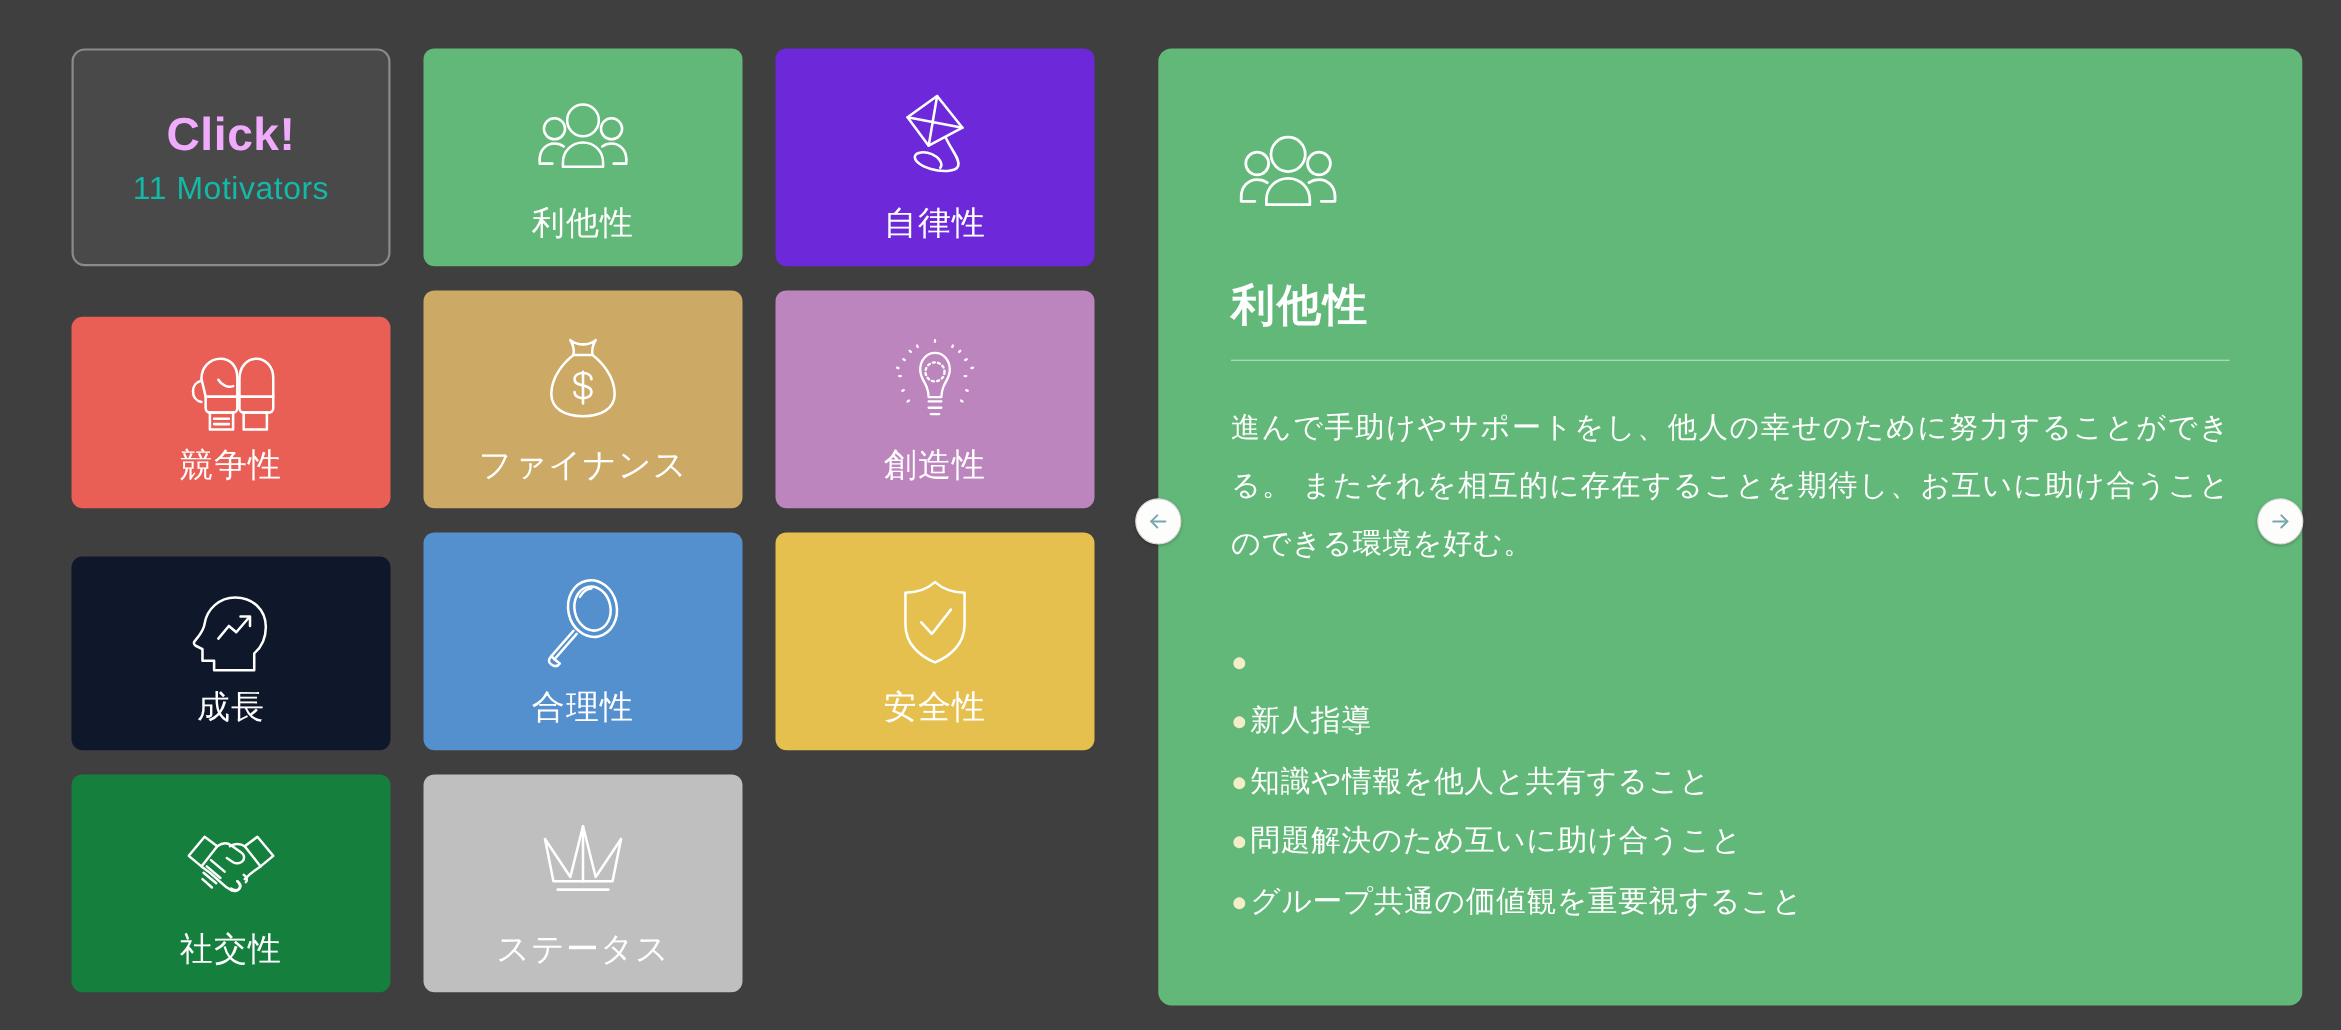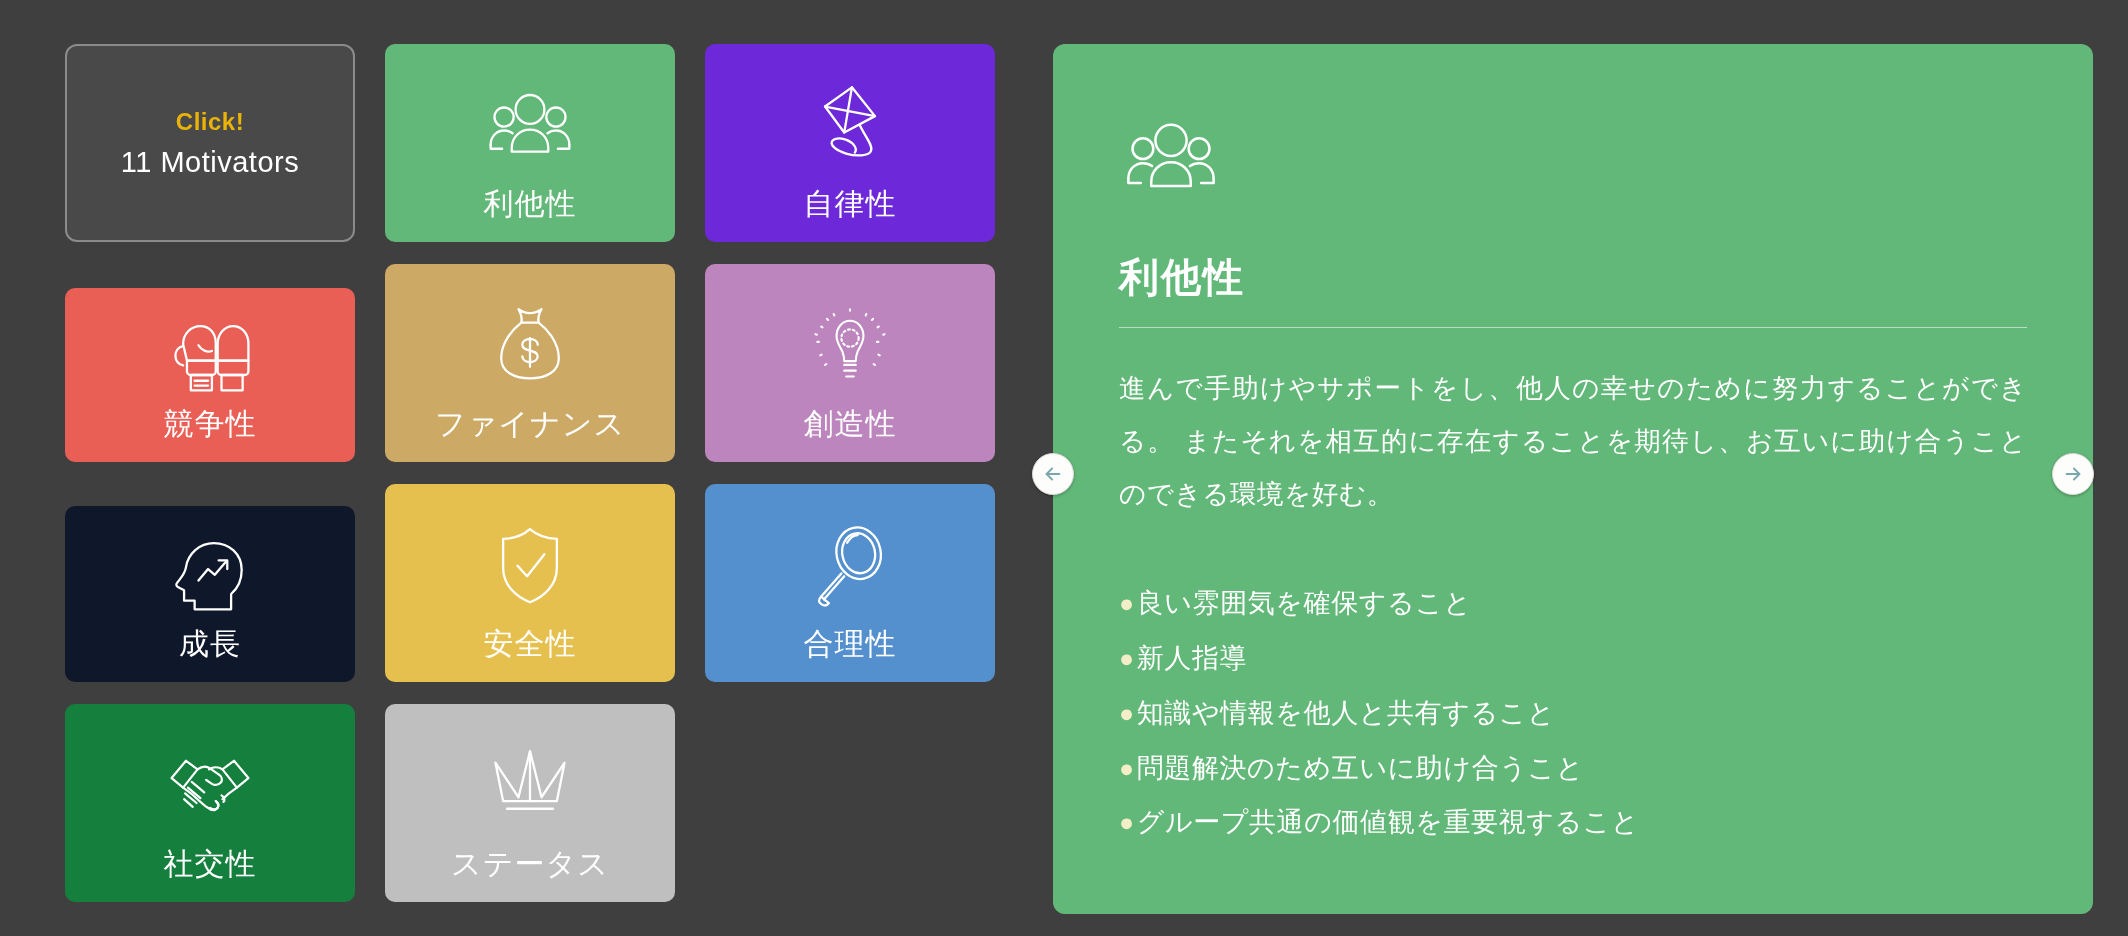--- a/index.html
+++ b/index.html
@@ -62,28 +62,28 @@
     border: 2px solid #8c8a8a;
     background: #4a4949;
     border-radius: 12px;
     display: flex;
     flex-direction: column;
     align-items: center;
     justify-content: center;
     cursor: pointer;
   }
   .click-card .click-title {
-    color: #eab308;
-    font-size: 24px;
+    color: #f0abfc;
+    font-size: 42px;
     font-weight: bold;
     letter-spacing: 0.5px;
     margin-bottom: 10px;
   }
   .click-card .click-sub {
-    color: #ffffff;
+    color: #14b8a6;
     font-size: 29px;
     font-weight: 300;
     letter-spacing: 0.5px;
   }
 
   
   #detail {
     position: absolute;
     left: 1053px; top: 44px;
     width: 1040px; height: 870px;
@@ -234,42 +234,42 @@
       <span class="tile-icon">
         <svg viewBox="0 0 100 100" fill="none" stroke="#fff" stroke-width="2.4" stroke-linecap="round" stroke-linejoin="round">
           <path d="M72 84V68c7-6 11-15 11-25 0-17-13-28-29-28-15 0-27 11-29 25-1 7-6 12-9 16-2 2-1 4 1 5l6 3v11h11v9z"></path>
           <path d="M38 54 L48 42 L55 48 L67 34"></path>
           <path d="M59 33h9v9"></path>
         </svg>
       </span>
       <span class="tile-label">成長</span>
     </div>
 
-    <div class="tile" style="background: rgb(230, 192, 79);">
-      <span class="tile-icon">
-        <svg viewBox="0 0 100 100" fill="none" stroke="#fff" stroke-width="2.4" stroke-linecap="round" stroke-linejoin="round">
-          <path d="M50 12c-8 7-18 10-28 10v30c0 18 13 30 28 36 15-6 28-18 28-36V22c-10 0-20-3-28-10z"></path>
-          <path d="M37 50 L47 61 L65 38"></path>
-        </svg>
-      </span>
-      <span class="tile-label">安全性</span>
-    </div>
-
     <div class="tile" style="background: rgb(85, 144, 206);">
       <span class="tile-icon">
         <svg viewBox="0 0 100 100" fill="none" stroke="#fff" stroke-width="2.4" stroke-linecap="round" stroke-linejoin="round">
           <ellipse cx="59" cy="37" rx="23" ry="27" transform="rotate(-12 59 37)"></ellipse>
           <ellipse cx="59" cy="37" rx="17" ry="21" transform="rotate(-12 59 37)"></ellipse>
           <path d="M47 26c3-5 7-8 11-8"></path>
           <path d="M41 58 L20 82"></path>
           <path d="M44 61 L23 85"></path>
           <path d="M20 82c-3 3-3 6 0 8s6 2 8-1l-5-4z"></path>
         </svg>
       </span>
       <span class="tile-label">合理性</span>
+    </div>
+
+    <div class="tile" style="background: rgb(230, 192, 79);">
+      <span class="tile-icon">
+        <svg viewBox="0 0 100 100" fill="none" stroke="#fff" stroke-width="2.4" stroke-linecap="round" stroke-linejoin="round">
+          <path d="M50 12c-8 7-18 10-28 10v30c0 18 13 30 28 36 15-6 28-18 28-36V22c-10 0-20-3-28-10z"></path>
+          <path d="M37 50 L47 61 L65 38"></path>
+        </svg>
+      </span>
+      <span class="tile-label">安全性</span>
     </div>
 
     <div class="tile" style="background: #15803d;">
       <span class="tile-icon">
         <svg viewBox="0 0 100 100" fill="none" stroke="#fff" stroke-width="2.3" stroke-linecap="round" stroke-linejoin="round">
           <path d="M10 42 L25 24 L37 33 L22 52 Z"></path>
           <path d="M90 42 L75 24 L63 33 L78 52 Z"></path>
           <path d="M37 33c4-3 9-4 13-1l10 7c3 2 3 6 1 8s-6 3-9 1l-6-4"></path>
           <path d="M63 33c-4-3-10-3-14 0"></path>
           <path d="M22 52c6 4 12 9 17 14 4 4 8 7 12 9 3 1 6 0 7-2 1-2 0-5-2-7"></path>
@@ -307,21 +307,20 @@
         <path d="M91 70c0-9-6.3-15-14-15-3.4 0-6.4 1-8.8 2.8"></path>
         <path d="M91 70v4H79"></path>
       </svg>
     </div>
     <h1 id="detail-title">利他性</h1>
     <div id="detail-rule"></div>
     <p id="detail-desc">進んで手助けやサポートをし、他人の幸せのために努力することができる。 またそれを相互的に存在することを期待し、お互いに助け合うことのできる環境を好む。</p>
     <ul id="detail-list">
       <li>
         <span class="dot" style="color: rgb(243, 238, 200);">●</span>
-        <span>良い雰囲気を確保すること</span>
       </li>
       <li>
         <span class="dot" style="color: rgb(243, 238, 200);">●</span>
         <span>新人指導</span>
       </li>
       <li>
         <span class="dot" style="color: rgb(243, 238, 200);">●</span>
         <span>知識や情報を他人と共有すること</span>
       </li>
       <li>

